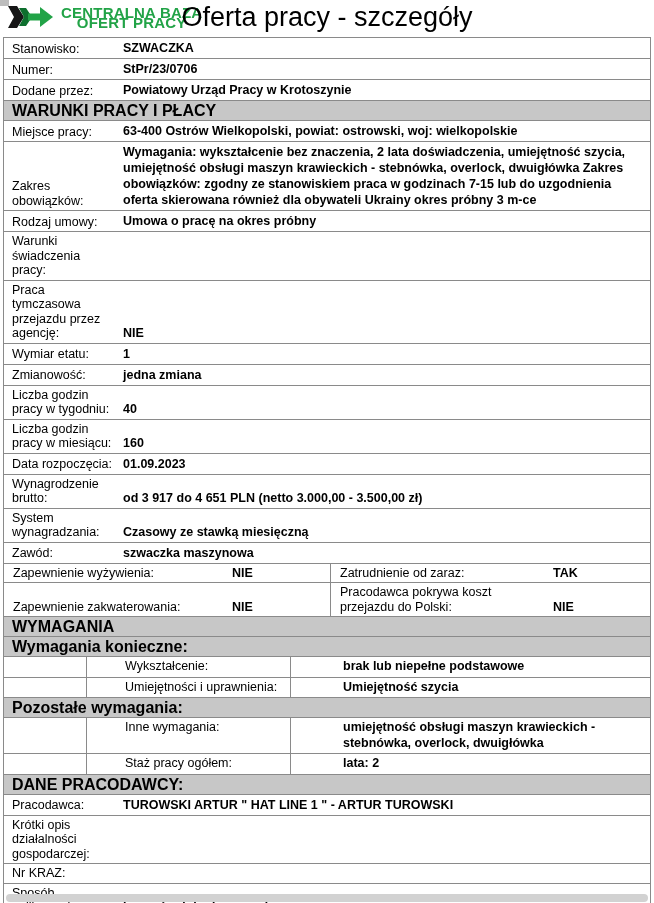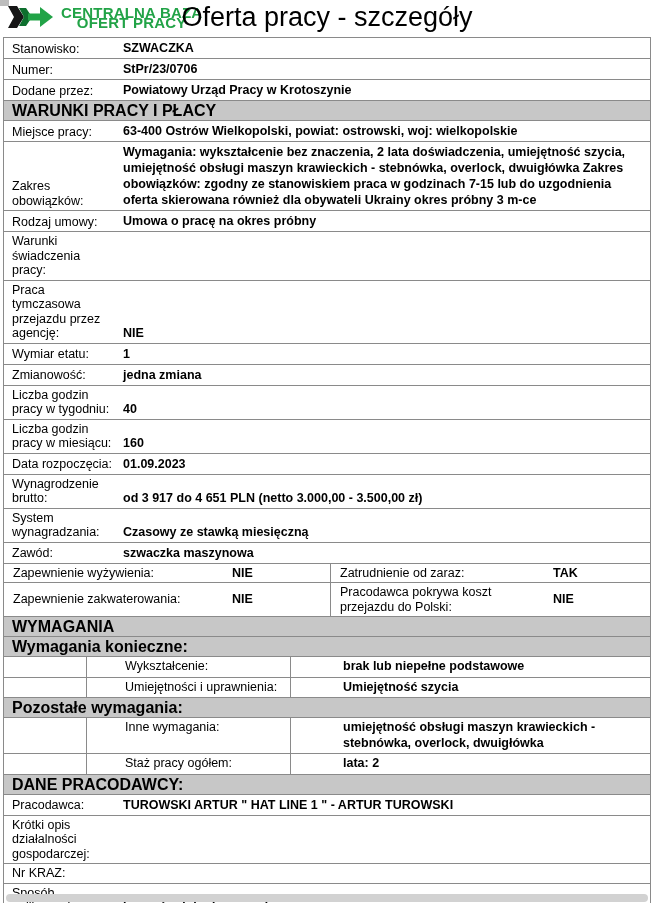--- a/index.html
+++ b/index.html
@@ -26,21 +26,21 @@
   .row{display:flex;border-bottom:1px solid var(--border);min-height:19px;align-items:flex-end;}
   .row:last-child{border-bottom:1px solid var(--border);}
   .cell-label{width:113px;flex:0 0 113px;padding:2px 4px 2px 8px;
     font-size:12.5px;line-height:14.5px;}
   .cell-value{flex:1;padding:2px 8px 2px 6px;font-weight:bold;
     font-size:12.5px;line-height:16px;}
   .row-section{display:block;background:var(--section-bg);font-weight:bold;
     font-size:16px;line-height:15px;padding:2px 4px 2px 8px;border-bottom:1px solid var(--border);}
   
   .row-twocol{display:flex;border-bottom:1px solid var(--border);min-height:19px;}
-  .half{display:flex;align-items:center;}
+  .half{display:flex;align-items:flex-end;}
   .half-left{flex:0 0 327px;border-right:1px solid var(--border);}
   .half-right{flex:1;}
   .half-label{font-size:12.5px;line-height:14.5px;padding:2px 4px 2px 9px;}
   .half-left .half-label{flex:0 0 228px;}
   .half-right .half-label{flex:0 0 222px;}
   .half-value{font-weight:bold;font-size:12.5px;line-height:14.5px;padding:2px 4px 2px 0;}
   
   .row-indent{display:flex;border-bottom:1px solid var(--border);min-height:19px;}
   .indent-spacer{flex:0 0 83px;border-right:1px solid var(--border);}
   .indent-label{flex:0 0 204px;border-right:1px solid var(--border);

